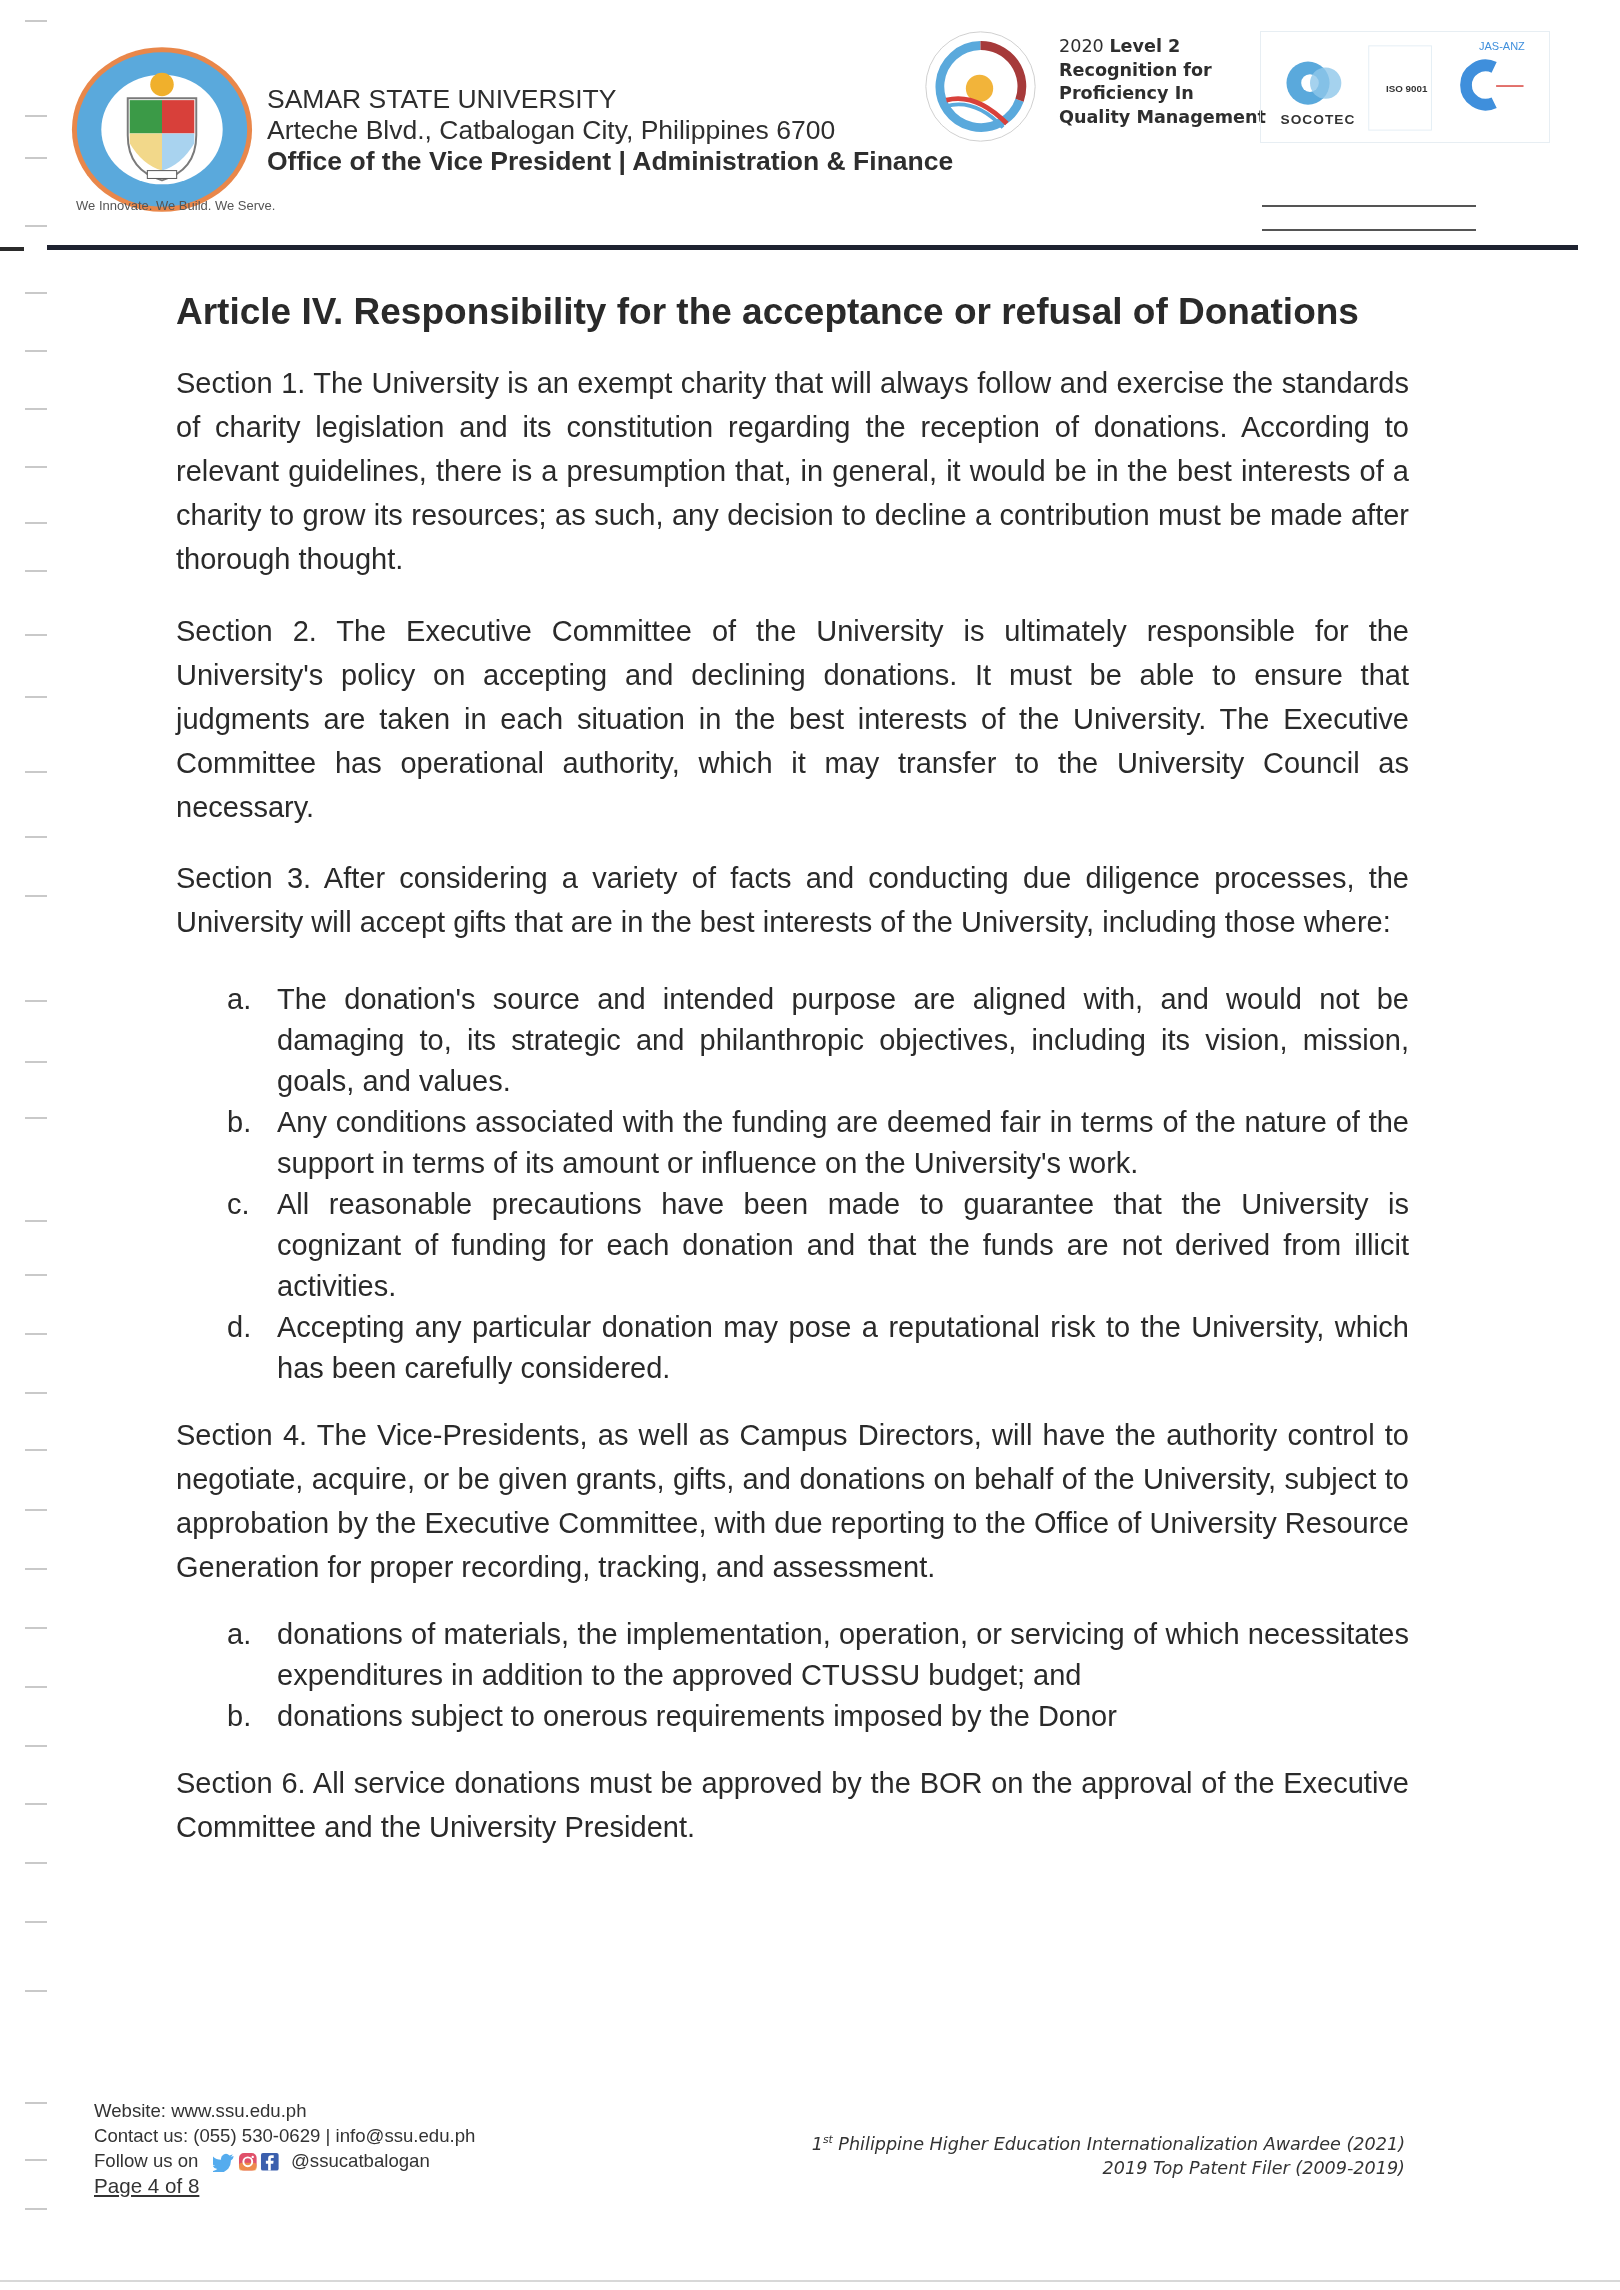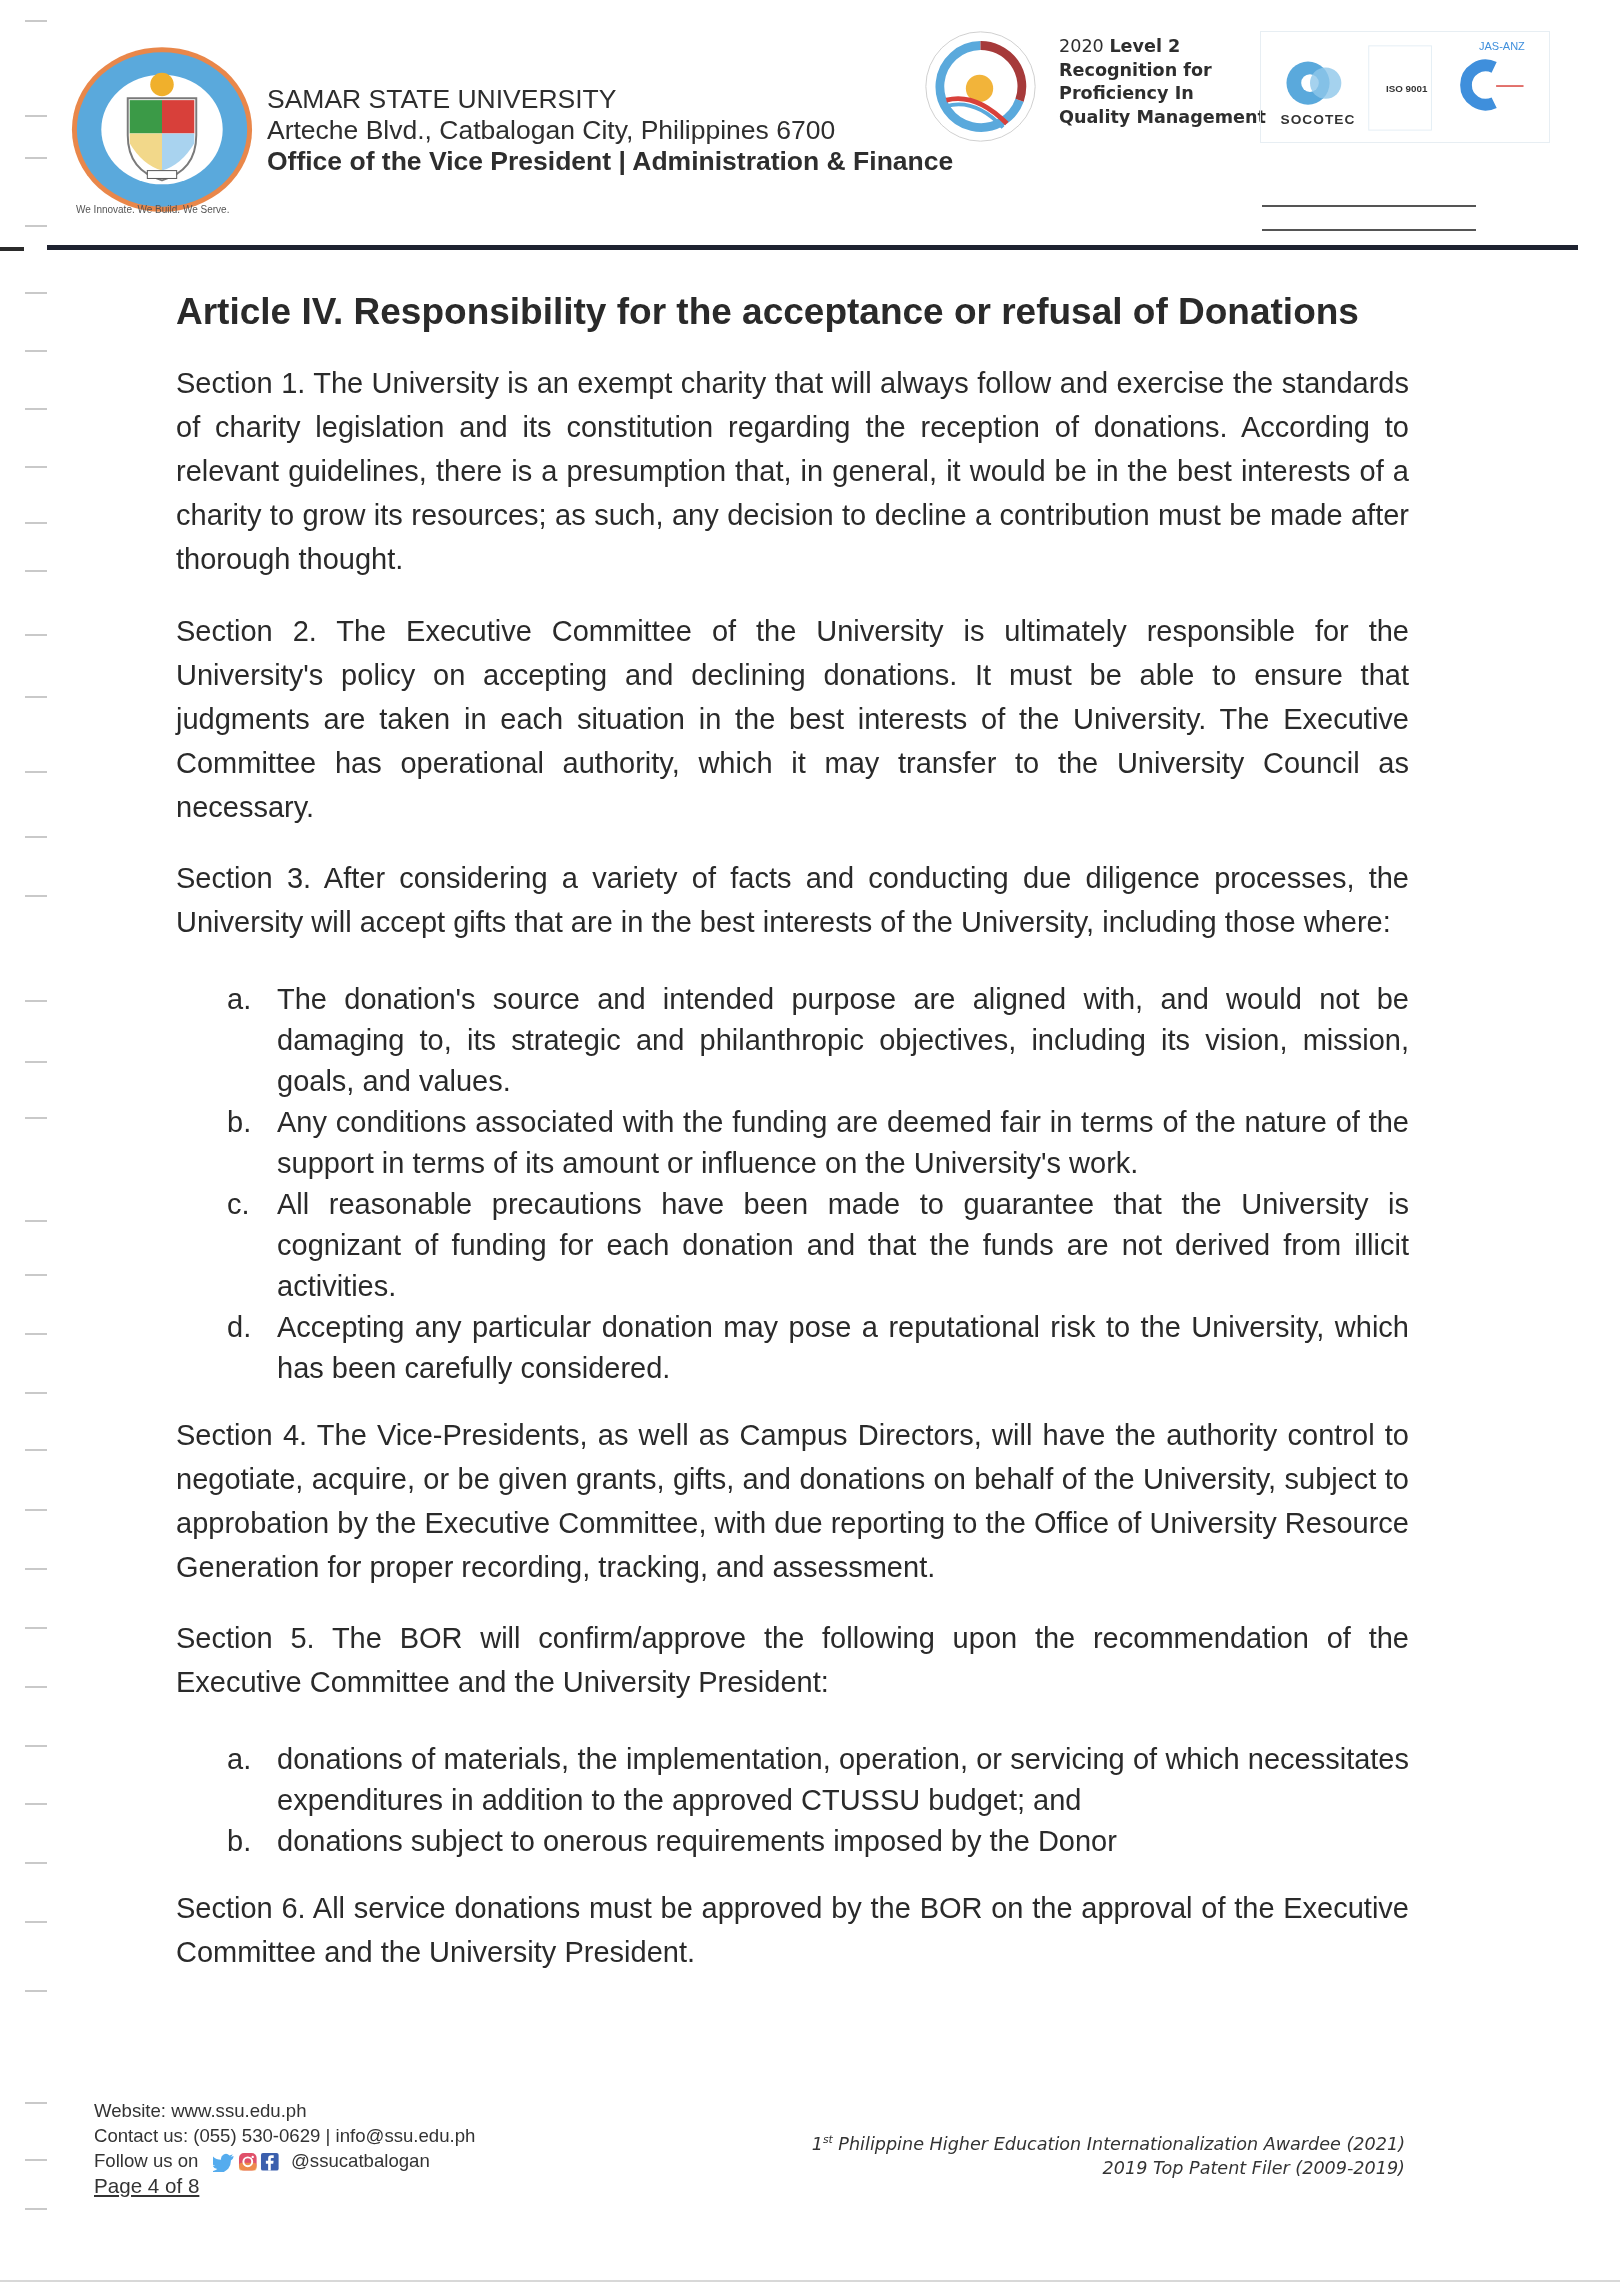--- a/index.html
+++ b/index.html
@@ -5,21 +5,21 @@
   html, body { margin:0; padding:0; background:#ffffff; }
   body { width:1620px; height:2291px; position:relative; overflow:hidden; font-family:"Liberation Sans", sans-serif; color:#2b2b2b; }
   .abs { position:absolute; }
 
   
   .tick { position:absolute; left:24.5px; width:22.5px; height:2px; background:#c9c9c9; }
   .tick.dark { left:0; width:23.5px; height:3.9px; background:#2b2b2b; }
 
   
   .seal { left:69px; top:45px; width:186px; height:169px; }
-  .tagline { left:76px; top:204px; font-size:10px; color:#555; white-space:nowrap; }
+  .tagline { left:76px; top:198px; font-size:13px; color:#555; white-space:nowrap; }
   .hdr-text { left:267px; top:84px; line-height:31px; font-size:26.5px; color:#2e2e2e; }
   .hdr-text .l3 { font-weight:bold; }
   .pqa { left:919px; top:23.5px; width:123px; height:125px; }
   .award { left:1059px; top:35px; font-size:17.6px; line-height:23.5px; color:#2e2e2e; font-family:"DejaVu Sans", sans-serif; }
   .award b { font-weight:bold; }
   .cert { left:1260px; top:31px; width:290px; height:112px; border:1px solid #e7eef3; box-sizing:border-box; }
   .sig-line { left:1262px; width:214px; height:2px; background:#555; }
   .rule { left:47px; top:245px; width:1531px; height:4.9px; background:#1e2230; }
 
   
@@ -147,21 +147,20 @@
   <p class="para gap-before-list"><b>Section 3.</b><span> After considering a variety of facts and conducting due diligence processes, the University will accept gifts that are in the best interests of the University, including those where:</span></p>
   <ol class="items">
     <li><span class="mk">a.</span><span>The donation's source and intended purpose are aligned with, and would not be damaging to, its strategic and philanthropic objectives, including its vision, mission, goals, and values.</span></li>
     <li><span class="mk">b.</span><span>Any conditions associated with the funding are deemed fair in terms of the nature of the support in terms of its amount or influence on the University's work.</span></li>
     <li><span class="mk">c.</span><span>All reasonable precautions have been made to guarantee that the University is cognizant of funding for each donation and that the funds are not derived from illicit activities.</span></li>
     <li><span class="mk">d.</span><span>Accepting any particular donation may pose a reputational risk to the University, which has been carefully considered.</span></li>
   </ol>
 
   <p class="para"><b>Section 4.</b><span> The Vice-Presidents, as well as Campus Directors, will have the authority control to negotiate, acquire, or be given grants, gifts, and donations on behalf of the University, subject to approbation by the Executive Committee, with due reporting to the </span><b>Office of University Resource Generation</b><span> for proper recording, tracking, and assessment.</span></p>
 
-  <p class="para gap-before-list"><b>Section 5.</b><span> The BOR will confirm/approve the following upon the recommendation of the Executive Committee and the University President:</span></p>
   <ol class="items">
     <li><span class="mk">a.</span><span>donations of materials, the implementation, operation, or servicing of which necessitates expenditures in addition to the approved CTUSSU budget; and</span></li>
     <li><span class="mk">b.</span><span>donations subject to onerous requirements imposed by the Donor</span></li>
   </ol>
 
   <p class="para"><b>Section 6.</b><span> All service donations must be approved by the BOR on the approval of the Executive Committee and the University President.</span></p>
 </main>
 
 <footer>
   <div class="abs foot-left">

